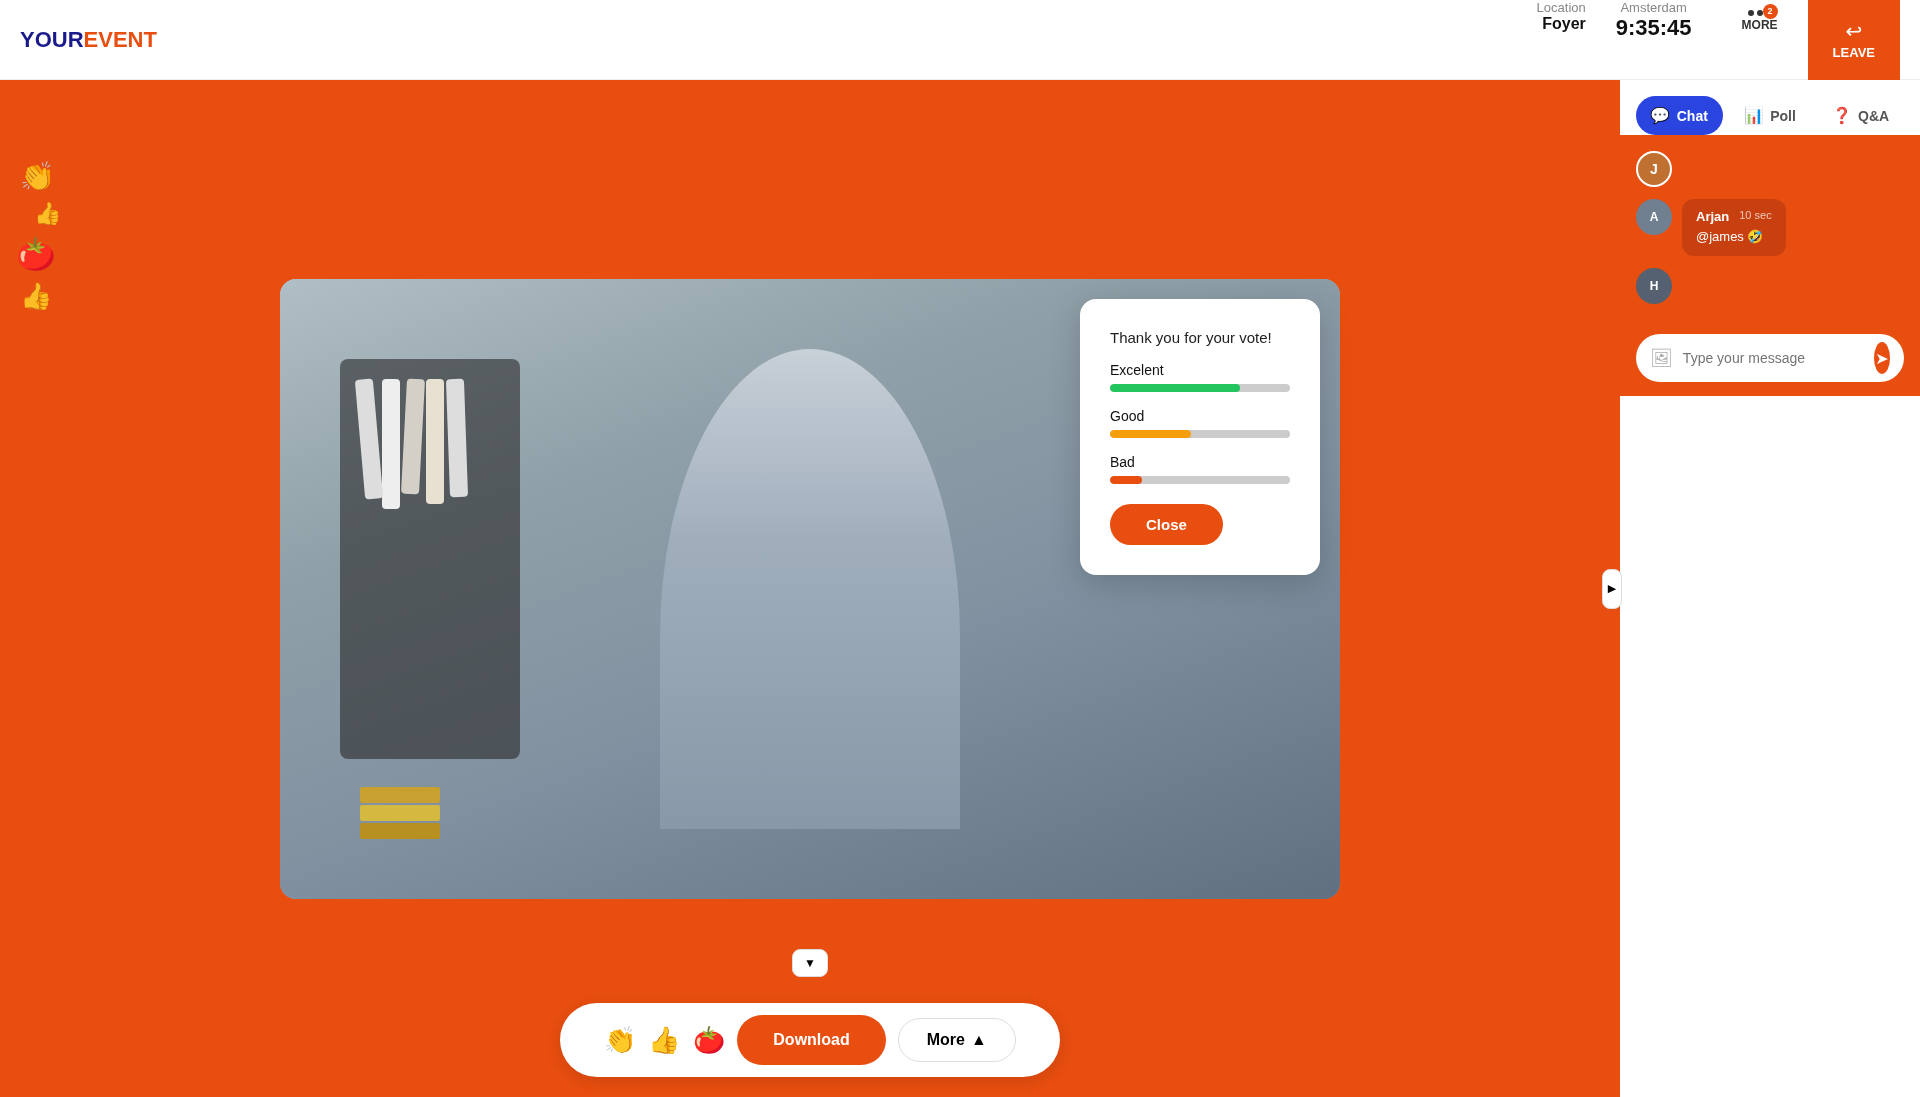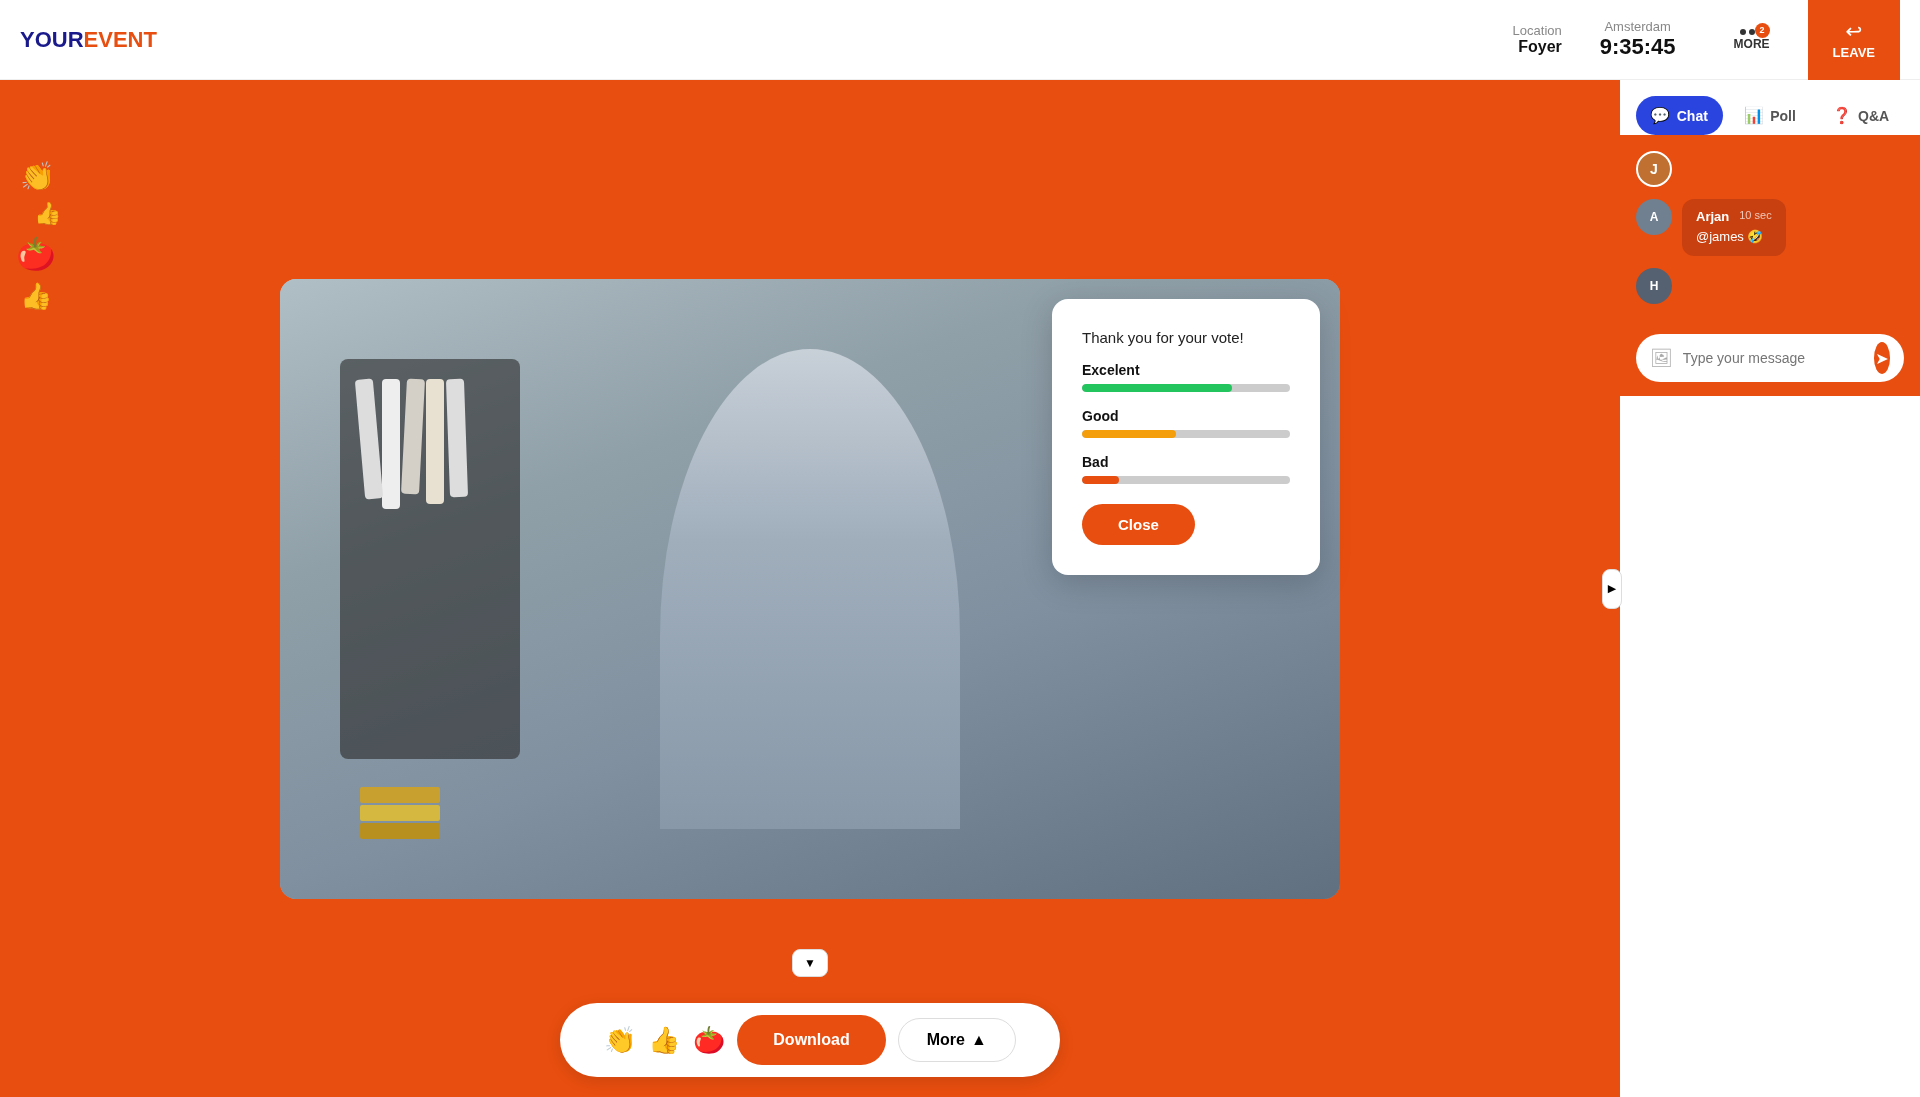--- a/index.html
+++ b/index.html
@@ -6,21 +6,21 @@
     body { font-family: -apple-system, BlinkMacSystemFont, 'Segoe UI', sans-serif; width: 1920px; height: 1097px; overflow: hidden; background: #fff; }
 
     
     .header {
       display: flex; align-items: center; height: 80px; background: #fff;
       padding: 0 20px; border-bottom: 1px solid #eee; position: relative; z-index: 10;
     }
     .logo { display: flex; flex-direction: row; line-height: 1; margin-right: auto; }
     .logo-your { font-size: 22px; font-weight: 900; color: #1a1a8c; }
     .logo-event { font-size: 22px; font-weight: 900; color: #e84e0f; }
-    .header-right { display: flex; align-items: center; gap: 8px; }
+    .header-right { display: flex; align-items: flex-start; gap: 0; }
     .header-location { text-align: right; margin-right: 30px; }
     .header-location-label { font-size: 13px; color: #888; }
     .header-location-value { font-size: 16px; font-weight: 700; color: #111; }
     .header-time { text-align: center; margin-right: 30px; }
     .header-time-label { font-size: 13px; color: #888; }
     .header-time-value { font-size: 22px; font-weight: 700; color: #111; }
     .header-more { display: flex; flex-direction: column; align-items: center; cursor: pointer; margin-right: 10px; padding: 10px 20px; }
     .header-more-dots { display: flex; gap: 3px; align-items: center; margin-bottom: 2px; }
     .header-more-dot { width: 6px; height: 6px; border-radius: 50%; background: #333; }
     .header-more-label { font-size: 12px; font-weight: 600; color: #333; text-transform: uppercase; }
@@ -38,24 +38,24 @@
     }
     .video-container { position: relative; width: 100%; max-width: 1060px; }
 
     
     .emoji-reactions { position: absolute; left: 20px; top: 80px; display: flex; flex-direction: column; gap: 8px; }
     .emoji-reaction { font-size: 28px; opacity: 0.9; }
 
     
     .poll-overlay {
       position: absolute; right: 20px; top: 20px; background: #fff; border-radius: 16px;
-      padding: 30px; width: 268px; box-shadow: 0 8px 32px rgba(0,0,0,0.18); z-index: 5;
+      padding: 30px; width: 240px; box-shadow: 0 8px 32px rgba(0,0,0,0.18); z-index: 5;
     }
     .poll-option { margin-bottom: 16px; }
-    .poll-option-label { font-size: 14px; font-weight: 700; color: #111; margin-bottom: 6px; }
+    .poll-option-label { font-size: 14px; font-weight: 400; color: #111; margin-bottom: 6px; }
     .poll-bar-track { height: 8px; background: #ccc; border-radius: 4px; overflow: hidden; }
     .poll-bar-fill { height: 100%; border-radius: 4px; }
     .poll-bar-excellent { background: #22c55e; width: 72%; }
     .poll-bar-good { background: #f59e0b; width: 45%; }
     .poll-bar-bad { background: #e84e0f; width: 18%; }
     .poll-close-btn {
       margin-top: 20px; background: #e84e0f; color: #fff; border: none; border-radius: 30px;
       padding: 12px 36px; font-size: 15px; font-weight: 600; cursor: pointer; display: block;
     }
     .poll-thankyou { font-size: 15px; color: #222; margin-bottom: 16px; }

